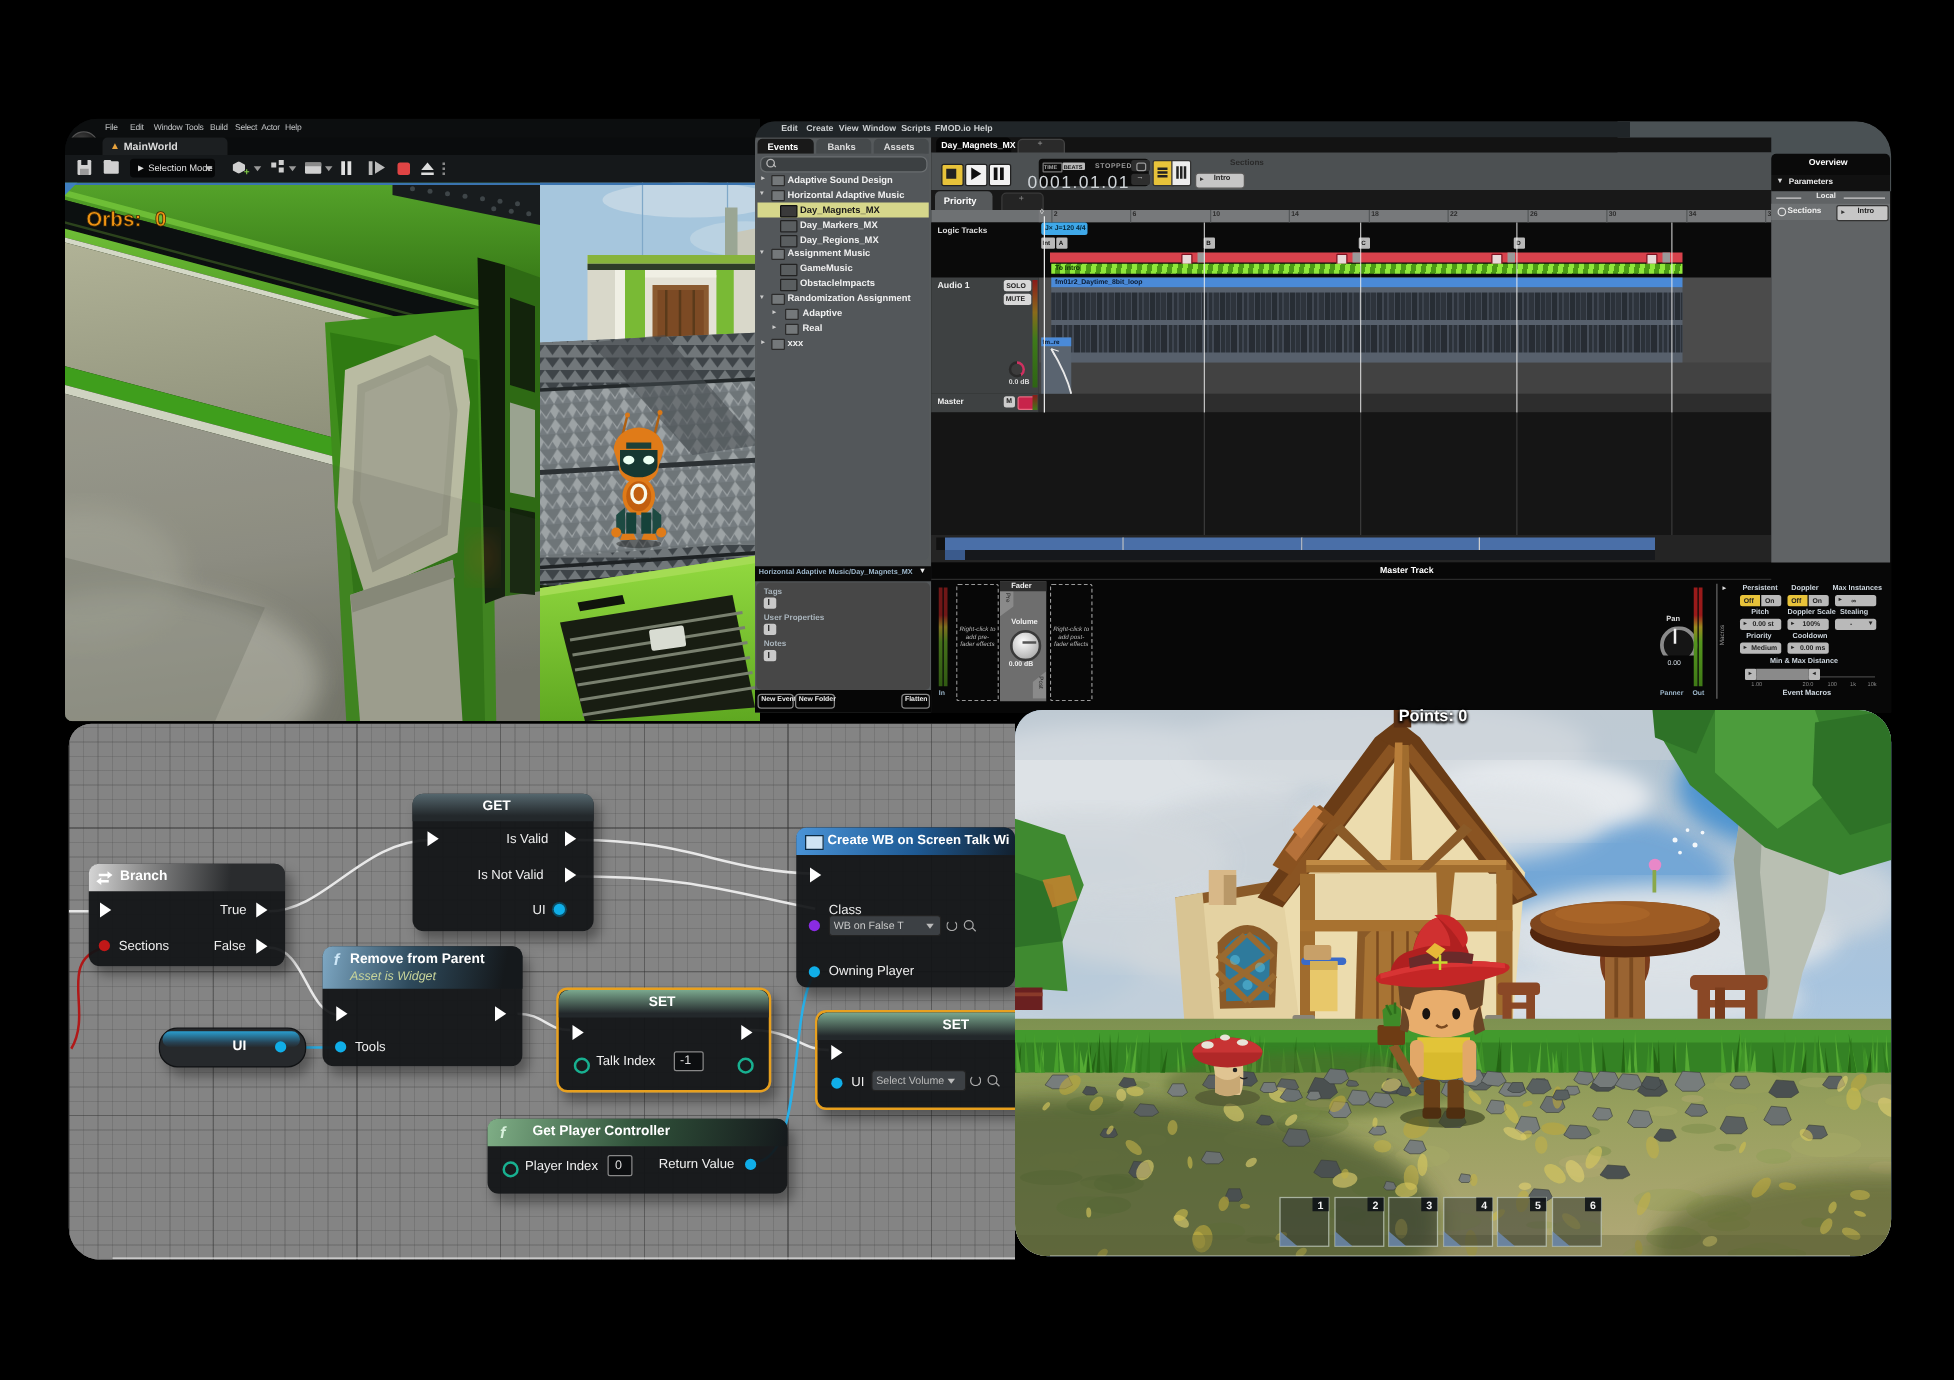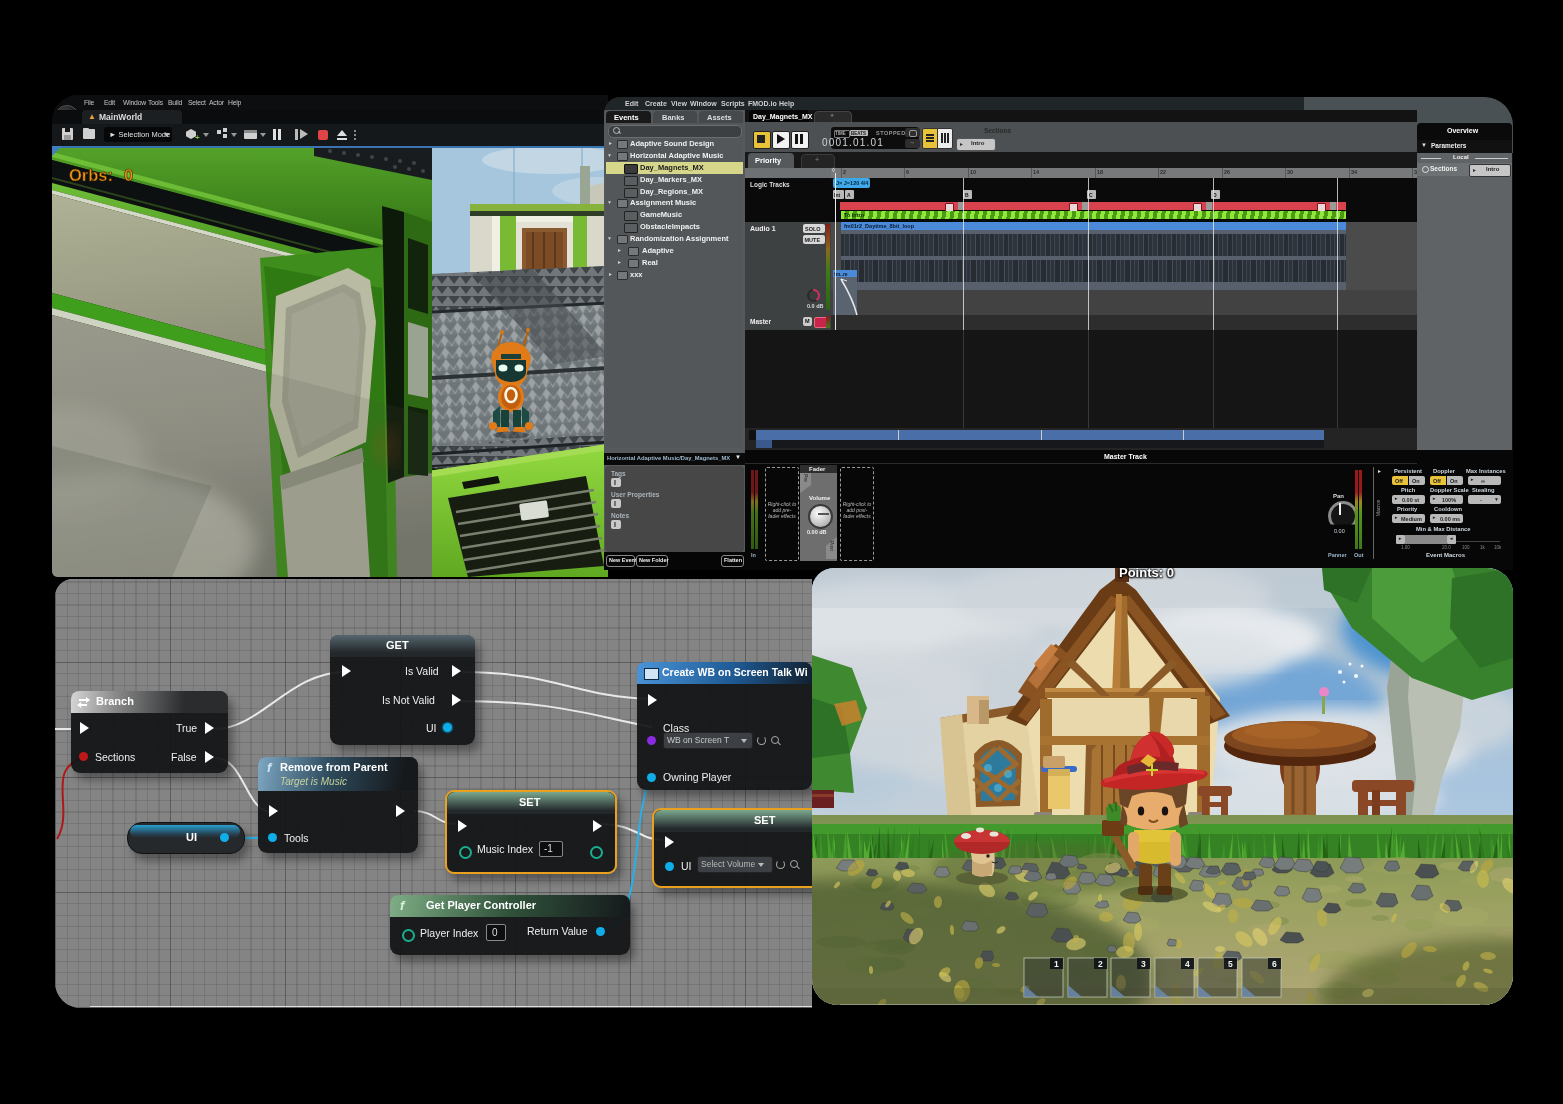--- a/index.html
+++ b/index.html
@@ -323,21 +323,21 @@
   <div class="a" style="left:173px;top:37px;width:0;height:0;border-top:5px solid transparent;border-bottom:5px solid transparent;border-left:8px solid #111"></div>
   <div class="a" style="left:187px;top:34px;width:16px;height:16px;background:#f2f2f2;border:1px solid #222;border-radius:2px"></div>
   <div class="a" style="left:191px;top:37px;width:3px;height:10px;background:#111"></div>
     <div class="a" style="left:196px;top:37px;width:3px;height:10px;background:#111"></div>
   <div class="a" style="left:227px;top:30px;width:88px;height:22px;background:#0d0d0d;border-radius:3px"></div>
   <div class="a" style="left:230px;top:33px;width:14px;height:6px;border:1px solid #777;border-radius:1px"></div>
   <div class="tx" style="left:231px;top:33.5px;font-size:4.5px;color:#aaa;font-weight:bold">TIME</div>
   <div class="a" style="left:246px;top:33px;width:18px;height:6px;background:#b9b9b9;border-radius:1px"></div>
   <div class="tx" style="left:247px;top:33.5px;font-size:4.5px;color:#111;font-weight:bold">BEATS</div>
   <div class="tx" style="left:272px;top:33px;font-size:5.5px;color:#999;font-weight:bold;letter-spacing:0.5px">STOPPED</div>
-  <div class="tx" style="left:218px;top:39.5px;font-size:10px;color:#cfd4d8;letter-spacing:1.2px">0001.01.01</div>
+  <div class="tx" style="left:218px;top:39.5px;font-size:14px;color:#cfd4d8;letter-spacing:1.2px">0001.01.01</div>
   <div class="a" style="left:301px;top:31px;width:15px;height:9px;background:#2e2e2e;border-radius:2px"></div>
   <div class="a" style="left:305px;top:33px;width:6px;height:5px;border:1px solid #999;border-radius:2px"></div>
   <div class="a" style="left:301px;top:42px;width:15px;height:9px;background:#2e2e2e;border-radius:2px"></div>
   <div class="tx" style="left:305px;top:42px;font-size:6px;color:#bbb">→</div>
   <div class="a" style="left:318px;top:31px;width:15px;height:19px;background:#e8c33a;border:1px solid #333;border-radius:2px 0 0 2px"></div>
   <div class="a" style="left:322px;top:37px;width:8px;height:1.5px;background:#222"></div>
     <div class="a" style="left:322px;top:40px;width:8px;height:1.5px;background:#222"></div>
     <div class="a" style="left:322px;top:43px;width:8px;height:1.5px;background:#222"></div>
   <div class="a" style="left:333px;top:31px;width:14px;height:19px;background:#ececec;border:1px solid #333;border-radius:0 2px 2px 0"></div>
   <div class="a" style="left:337px;top:36px;width:2px;height:10px;background:#222"></div>
@@ -618,54 +618,54 @@
   <span class="plabel" style="left:52px;top:59px">Is Not Valid</span>
   <div class="pinL" style="left:122px;top:59px"></div>
   <span class="plabel" style="left:96px;top:87px">UI</span>
   <div class="dotpin" style="left:113px;top:88px;background:#10aee8;box-shadow:0 0 0 1.5px #0c4a60"></div>
 </div>
 
 <div class="node" style="left:258px;top:757px;width:160px;height:96px">
   <div class="nhead" style="height:34px;background:linear-gradient(100deg,#7ea8c4,#2e4a5c 45%,#15191c 90%)"></div>
   <span class="tx" style="left:9px;top:3px;font-size:13px;font-style:italic;color:#cfe8f8;font-weight:bold">f</span>
   <span class="ntitle" style="left:22px">Remove from Parent</span>
-  <span class="tx" style="left:22px;top:19px;font-size:10px;font-style:italic;color:#c8d49a">Target is Music</span>
+  <span class="tx" style="left:22px;top:19px;font-size:10px;font-style:italic;color:#c8d49a">Asset is Widget</span>
   <div class="pinL" style="left:11px;top:48px"></div>
   <div class="pinL" style="left:138px;top:48px"></div>
   <div class="dotpin" style="left:10px;top:76px;background:#10aee8"></div>
   <span class="plabel" style="left:26px;top:75px">Tools</span>
 </div>
 
 <div class="node" style="left:127px;top:822px;width:116px;height:30px;border-radius:15px;background:#26292c;border:1px solid #101214">
   <div class="a" style="left:2px;top:2px;width:110px;height:13px;border-radius:13px;background:linear-gradient(180deg,rgba(42,170,224,0.9),rgba(42,140,200,0.25) 70%,rgba(40,40,50,0))"></div>
   <span class="tx" style="left:58px;top:8px;font-size:11px;font-weight:bold;color:#fff">UI</span>
   <div class="dotpin" style="left:92px;top:10px;background:#10aee8"></div>
 </div>
 
 <div class="node setnode" style="left:445px;top:790px;width:168px;height:80px">
   <div class="nhead" style="background:linear-gradient(180deg,#7ba88e,#23282b 85%)"></div>
   <span class="ntitle" style="left:72px">SET</span>
   <div class="pinL" style="left:11px;top:28px"></div>
   <div class="pinL" style="left:146px;top:28px"></div>
   <div class="dotpin" style="left:12px;top:54px;background:none;border:2px solid #18b090"></div>
-  <span class="plabel" style="left:30px;top:51px">Music Index</span>
+  <span class="plabel" style="left:30px;top:51px">Talk Index</span>
   <div class="a" style="left:92px;top:49px;width:22px;height:14px;background:#0c0e10;border:1px solid #888;border-radius:2px"></div>
   <span class="tx" style="left:97px;top:51px;font-size:10px;color:#ddd">-1</span>
   <div class="dotpin" style="left:143px;top:54px;background:none;border:2px solid #18b090"></div>
 </div>
 
 <div class="node" style="left:637px;top:662px;width:175px;height:128px">
   <div class="nhead" style="background:linear-gradient(100deg,#4a94d8,#1e5a94 55%,#12202e)"></div>
   <div class="a" style="left:7px;top:6px;width:13px;height:10px;background:#cfe4f4;border:1px solid #0a2a44"></div>
   <span class="ntitle" style="left:25px;font-size:10.5px">Create WB on Screen Talk Wi</span>
   <div class="pinL" style="left:11px;top:32px"></div>
   <span class="plabel" style="left:26px;top:60px">Class</span>
   <div class="dotpin" style="left:10px;top:74px;background:#8a2be2"></div>
   <div class="a" style="left:26px;top:70px;width:88px;height:15px;background:#3c4044;border:1px solid #222;border-radius:3px"></div>
-  <span class="tx" style="left:30px;top:73px;font-size:8.5px;color:#c9c9c9">WB on Screen T</span>
+  <span class="tx" style="left:30px;top:73px;font-size:8.5px;color:#c9c9c9">WB on False T</span>
     <div class="a" style="left:104px;top:77px;width:0;height:0;border-left:3.5px solid transparent;border-right:3.5px solid transparent;border-top:4.5px solid #bbb"></div>
   <div class="a" style="left:120px;top:74px;width:7px;height:7px;border:1.4px solid #aaa;border-radius:50%;border-top-color:transparent"></div>
     <div class="a" style="left:134px;top:74px;width:6px;height:6px;border:1.4px solid #aaa;border-radius:50%"></div>
     <div class="a" style="left:140px;top:81px;width:4px;height:1.4px;background:#aaa;transform:rotate(45deg)"></div>
   <div class="dotpin" style="left:10px;top:111px;background:#10aee8"></div>
   <span class="plabel" style="left:26px;top:109px">Owning Player</span>
 </div>
 
 <div class="node setnode" style="left:652px;top:808px;width:165px;height:76px">
   <div class="nhead" style="background:linear-gradient(180deg,#7ba88e,#23282b 85%)"></div>

